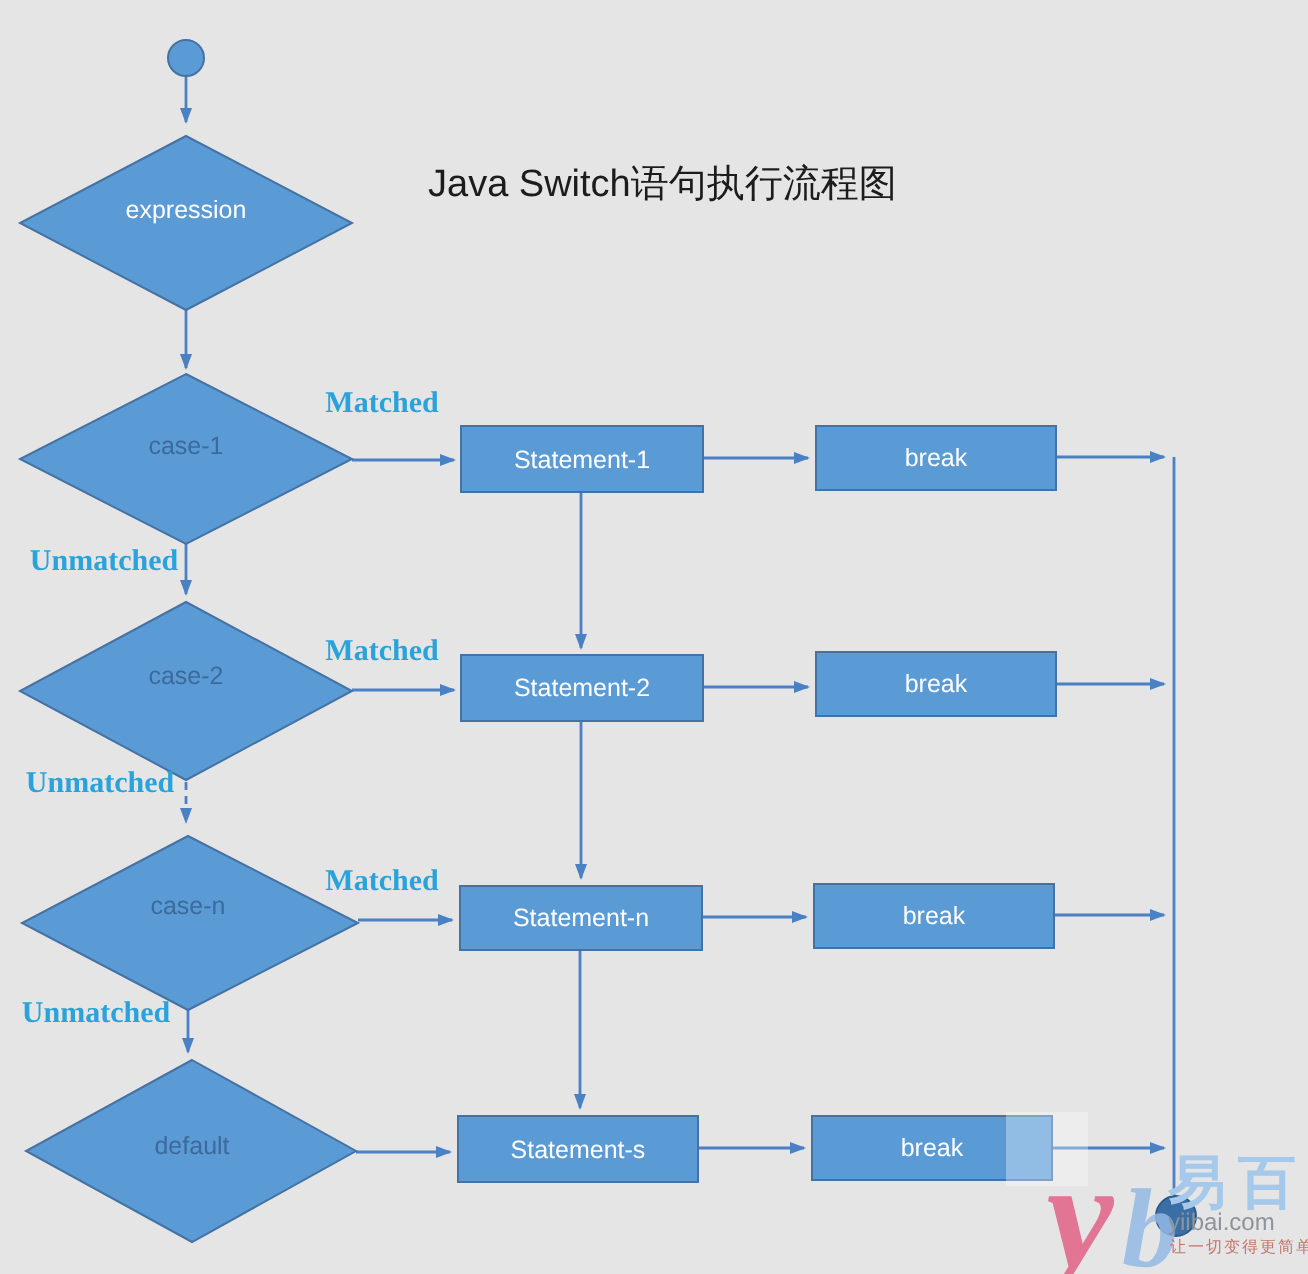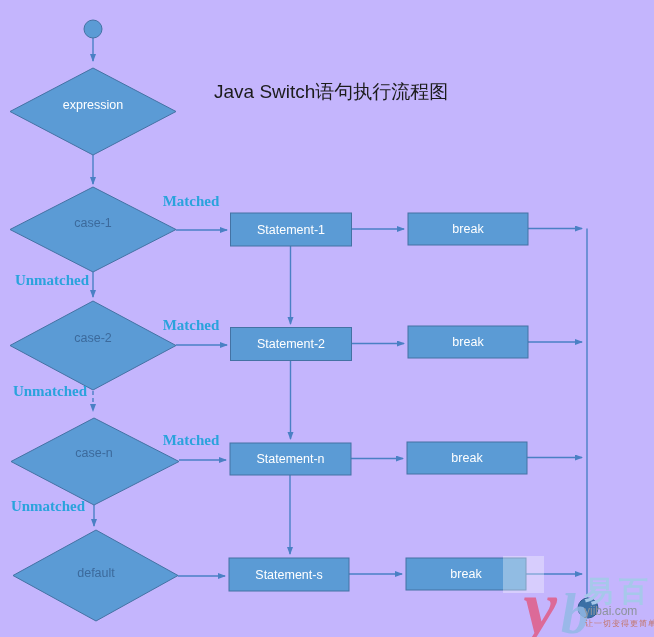--- a/index.html
+++ b/index.html
@@ -1,16 +1,16 @@
 <!DOCTYPE html>
 <html><head>
 <meta charset="utf-8">
 <style>
   html,body{margin:0;padding:0;background:#ffffff;}
-  .canvas{position:relative;width:654px;height:637px;background:#c4b5fd;overflow:hidden;}
+  .canvas{position:relative;width:654px;height:637px;background:#e5e5e5;overflow:hidden;}
   svg{display:block;}
   .shape{fill:#5B9BD5;stroke:#4472A4;stroke-width:1;}
   .edge{stroke:#4A80C4;stroke-width:1.4;fill:none;}
   .edge-dashed{stroke-dasharray:4 3;}
   .node-text{font:12.5px "Liberation Sans", sans-serif;fill:#ffffff;text-anchor:middle;}
   .diamond-text{font:12.5px "Liberation Sans", sans-serif;fill:#3C6A9C;text-anchor:middle;}
   .edge-label{font:bold 15px "Liberation Serif", serif;fill:#2AA3DC;text-anchor:middle;}
   .title-text{font:19px "Liberation Sans", sans-serif;fill:#1c1c1c;}
   .wm-letter{font-style:italic;font-weight:bold;font-family:"Liberation Serif",serif;text-anchor:middle;}
   .wm-brand{font:bold 29px "Liberation Sans", sans-serif;fill:#A6C8EA;letter-spacing:6px;}

